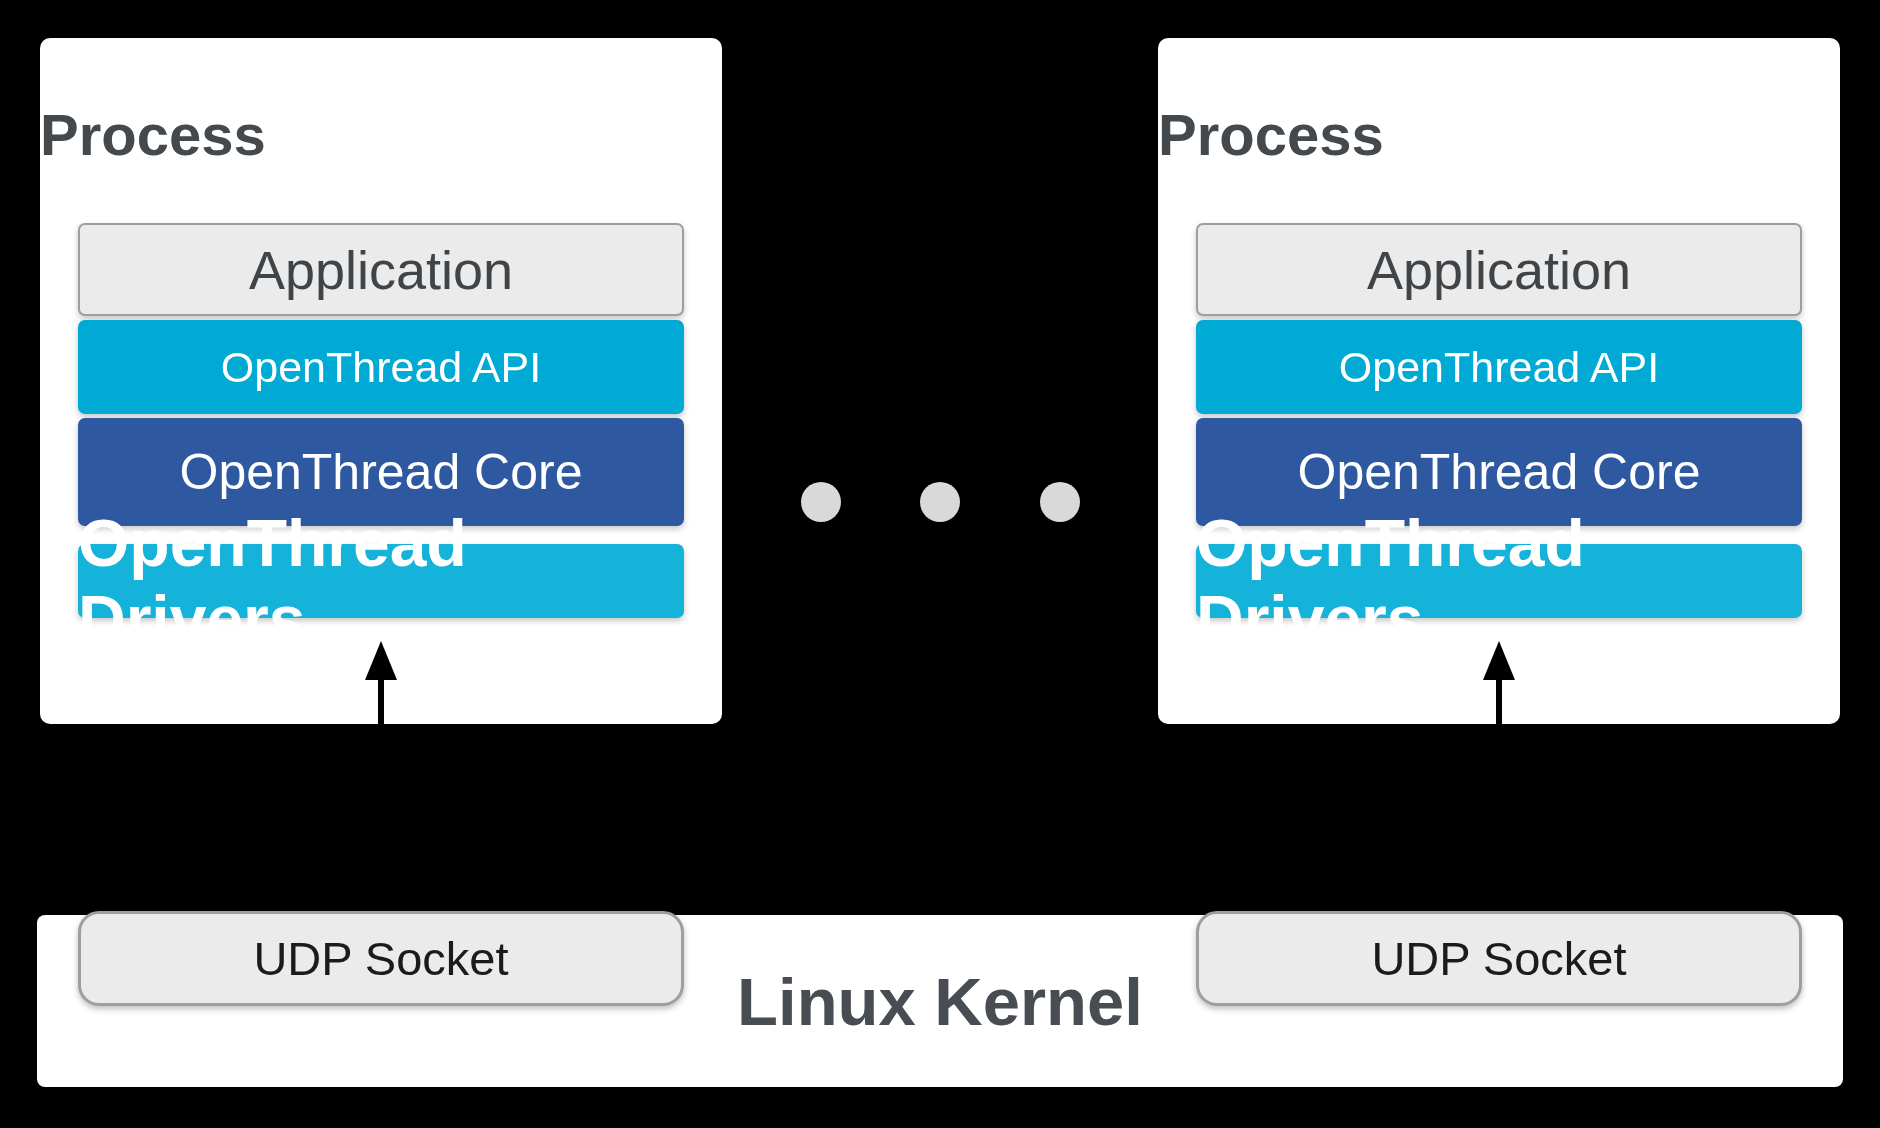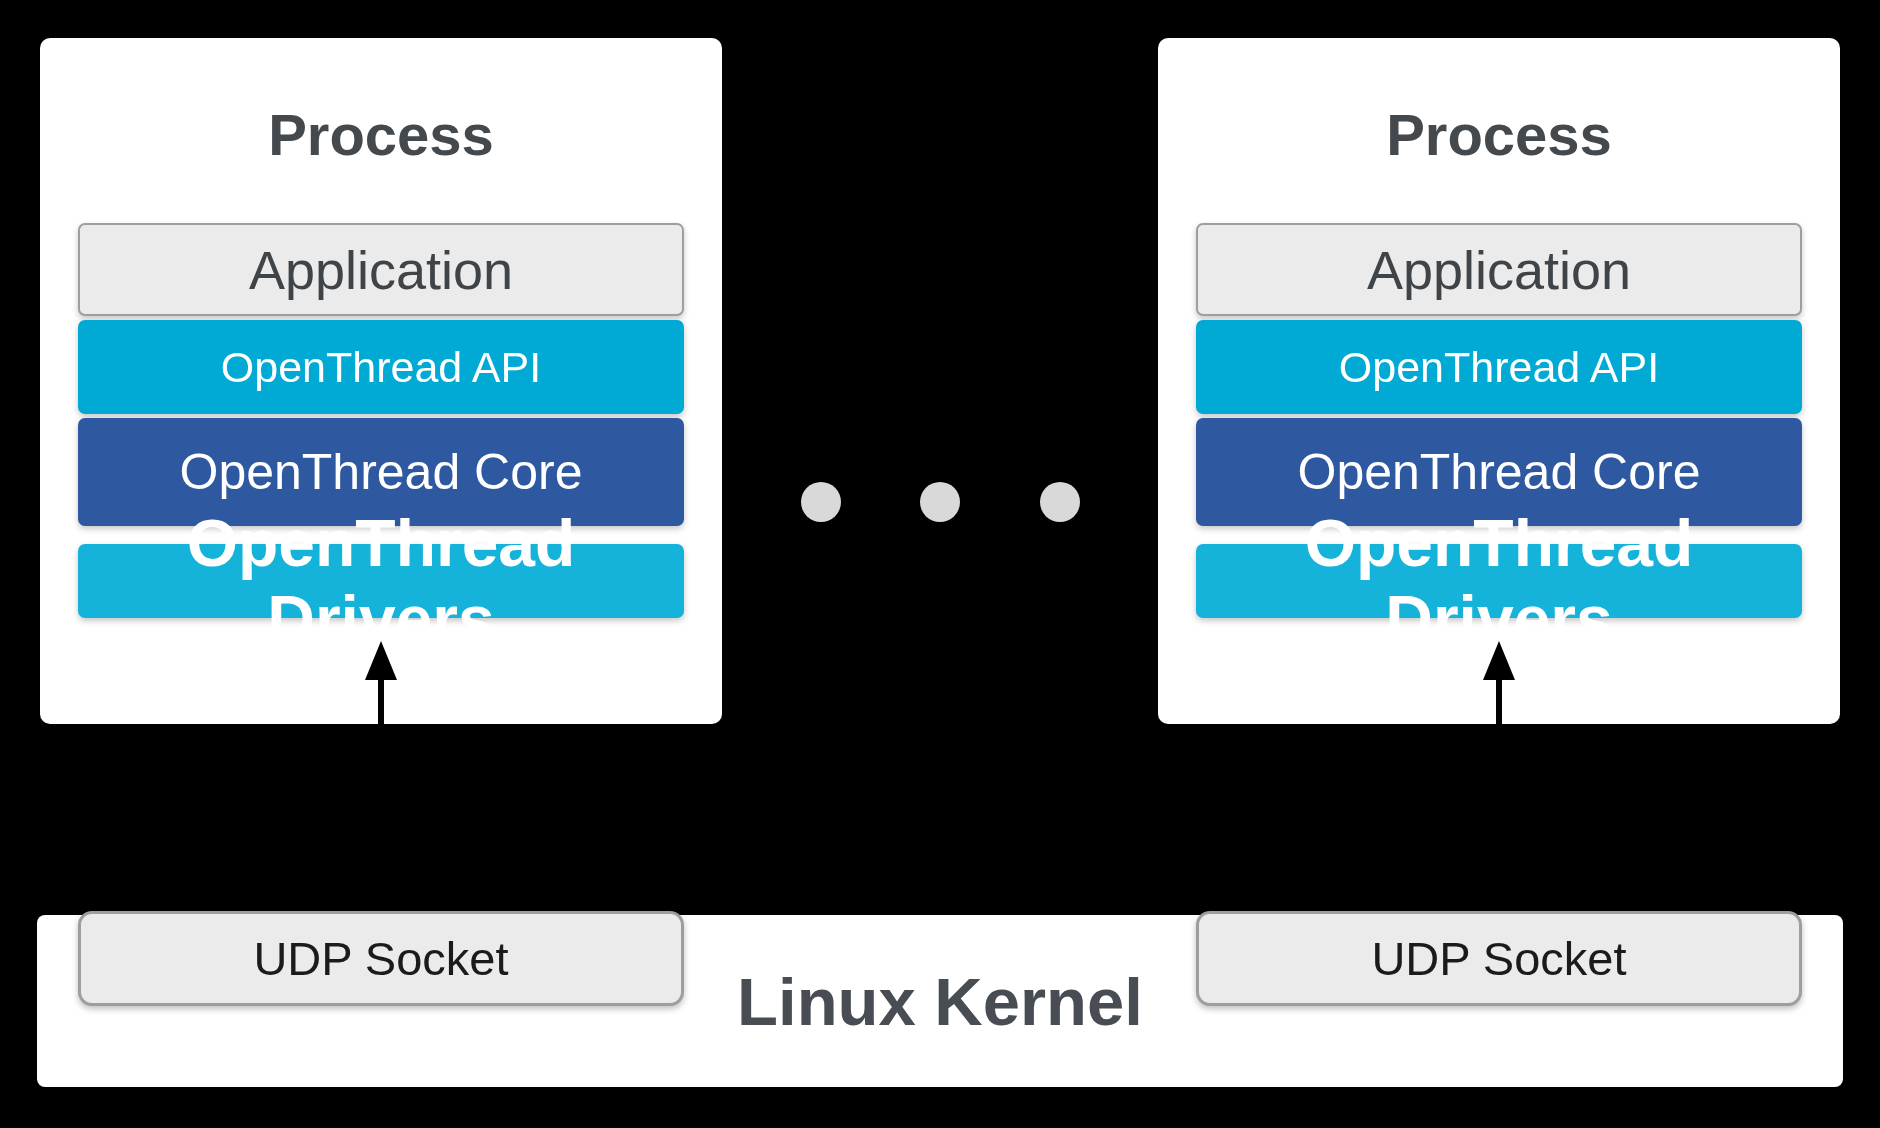--- a/index.html
+++ b/index.html
@@ -27,38 +27,37 @@
   }
   .process-box.left  { left: 40px; }
   .process-box.right { left: 1158px; }
 
   .process-title {
     position: absolute;
     top: 68px;
     left: 0;
     right: 0;
     margin: 0;
-    text-align: center;
+    text-align: left;
     font-size: 58px;
     font-weight: 700;
     line-height: 58px;
     color: var(--process-title-text, #44494e);
   }
 
   .layer {
     position: absolute;
     left: 38px;
     width: 606px;
     display: flex;
     align-items: center;
     justify-content: center;
     border-radius: 7px;
     box-sizing: border-box;
     box-shadow: 0 3px 6px rgba(0,0,0,0.22);
-    text-align: center;
   }
   .layer-application {
     top: 185px;
     height: 93px;
     background: var(--application-fill, #ebebeb);
     border: 2px solid var(--application-border, #9e9e9e);
     font-size: 54px;
     color: var(--application-text, #3f4449);
   }
   .layer-api {
@@ -150,21 +149,21 @@
     color: var(--kernel-text, #474d52);
   }
   .udp-box {
     position: absolute;
     top: -4px;
     width: 606px;
     height: 95px;
     box-sizing: border-box;
     background: var(--udp-fill, #ebebeb);
     border: 3px solid var(--udp-border, #9e9e9e);
-    border-radius: 14px;
+    border-radius: 21px;
     display: flex;
     align-items: center;
     justify-content: center;
     font-size: 47px;
     color: var(--udp-text, #1b1b1b);
     box-shadow: 0 3px 6px rgba(0,0,0,0.25);
   }
   .udp-box.left  { left: 41px; }
   .udp-box.right { left: 1159px; }
 </style>

